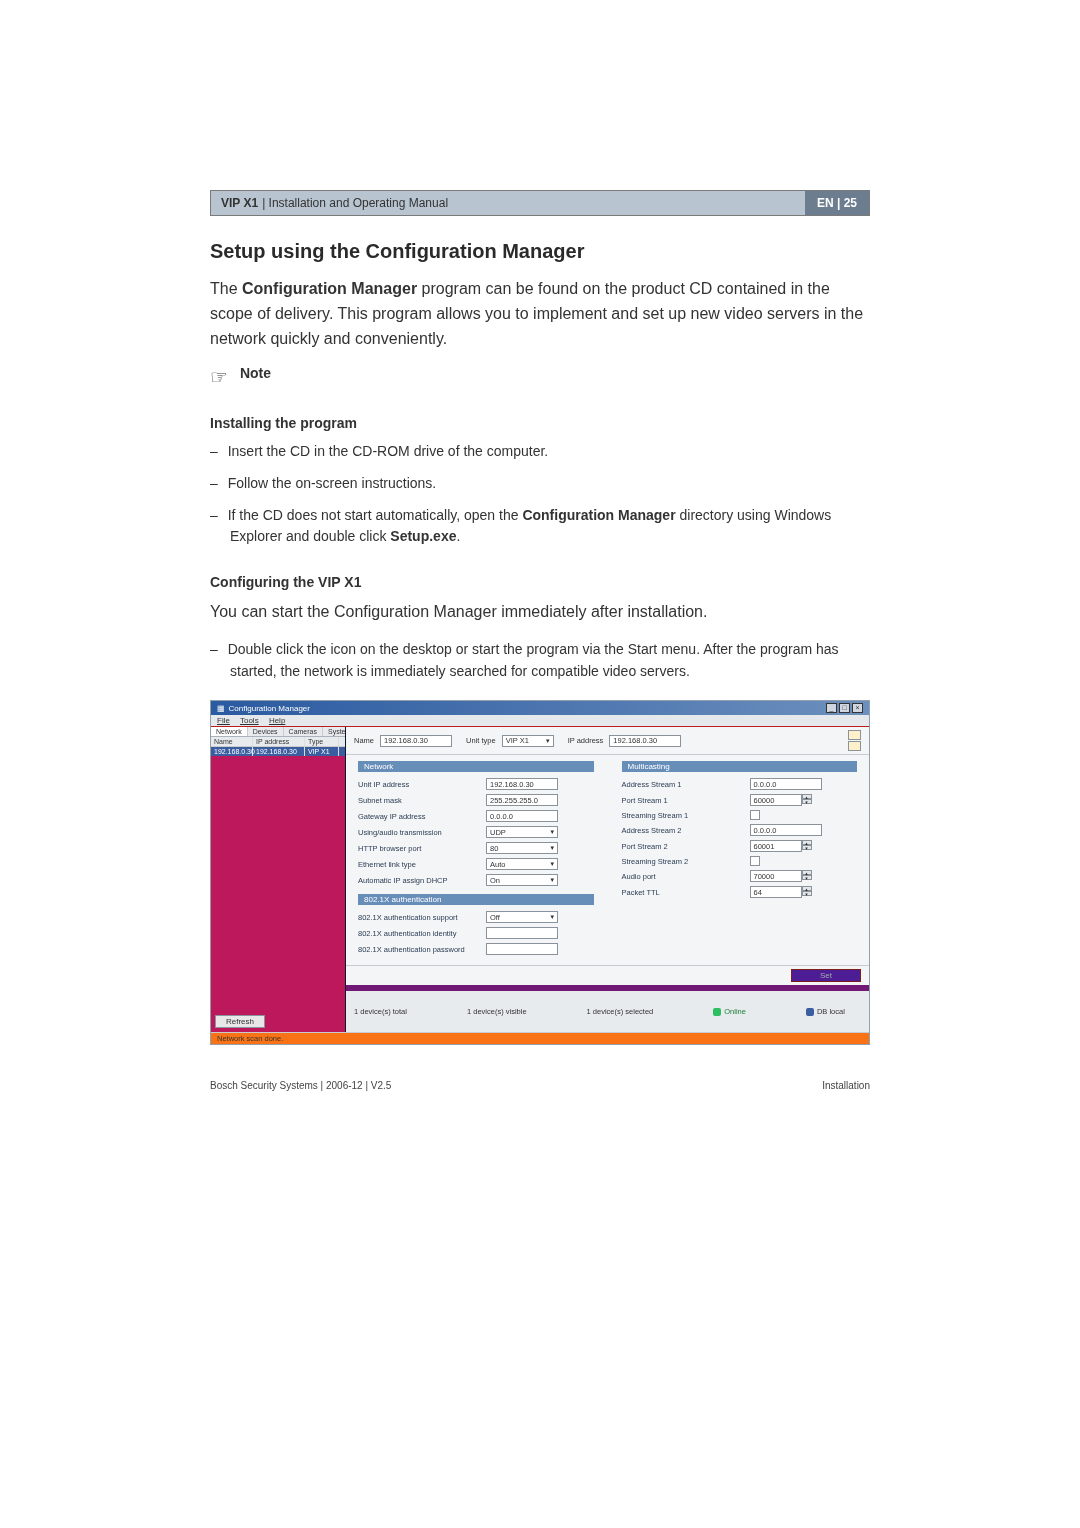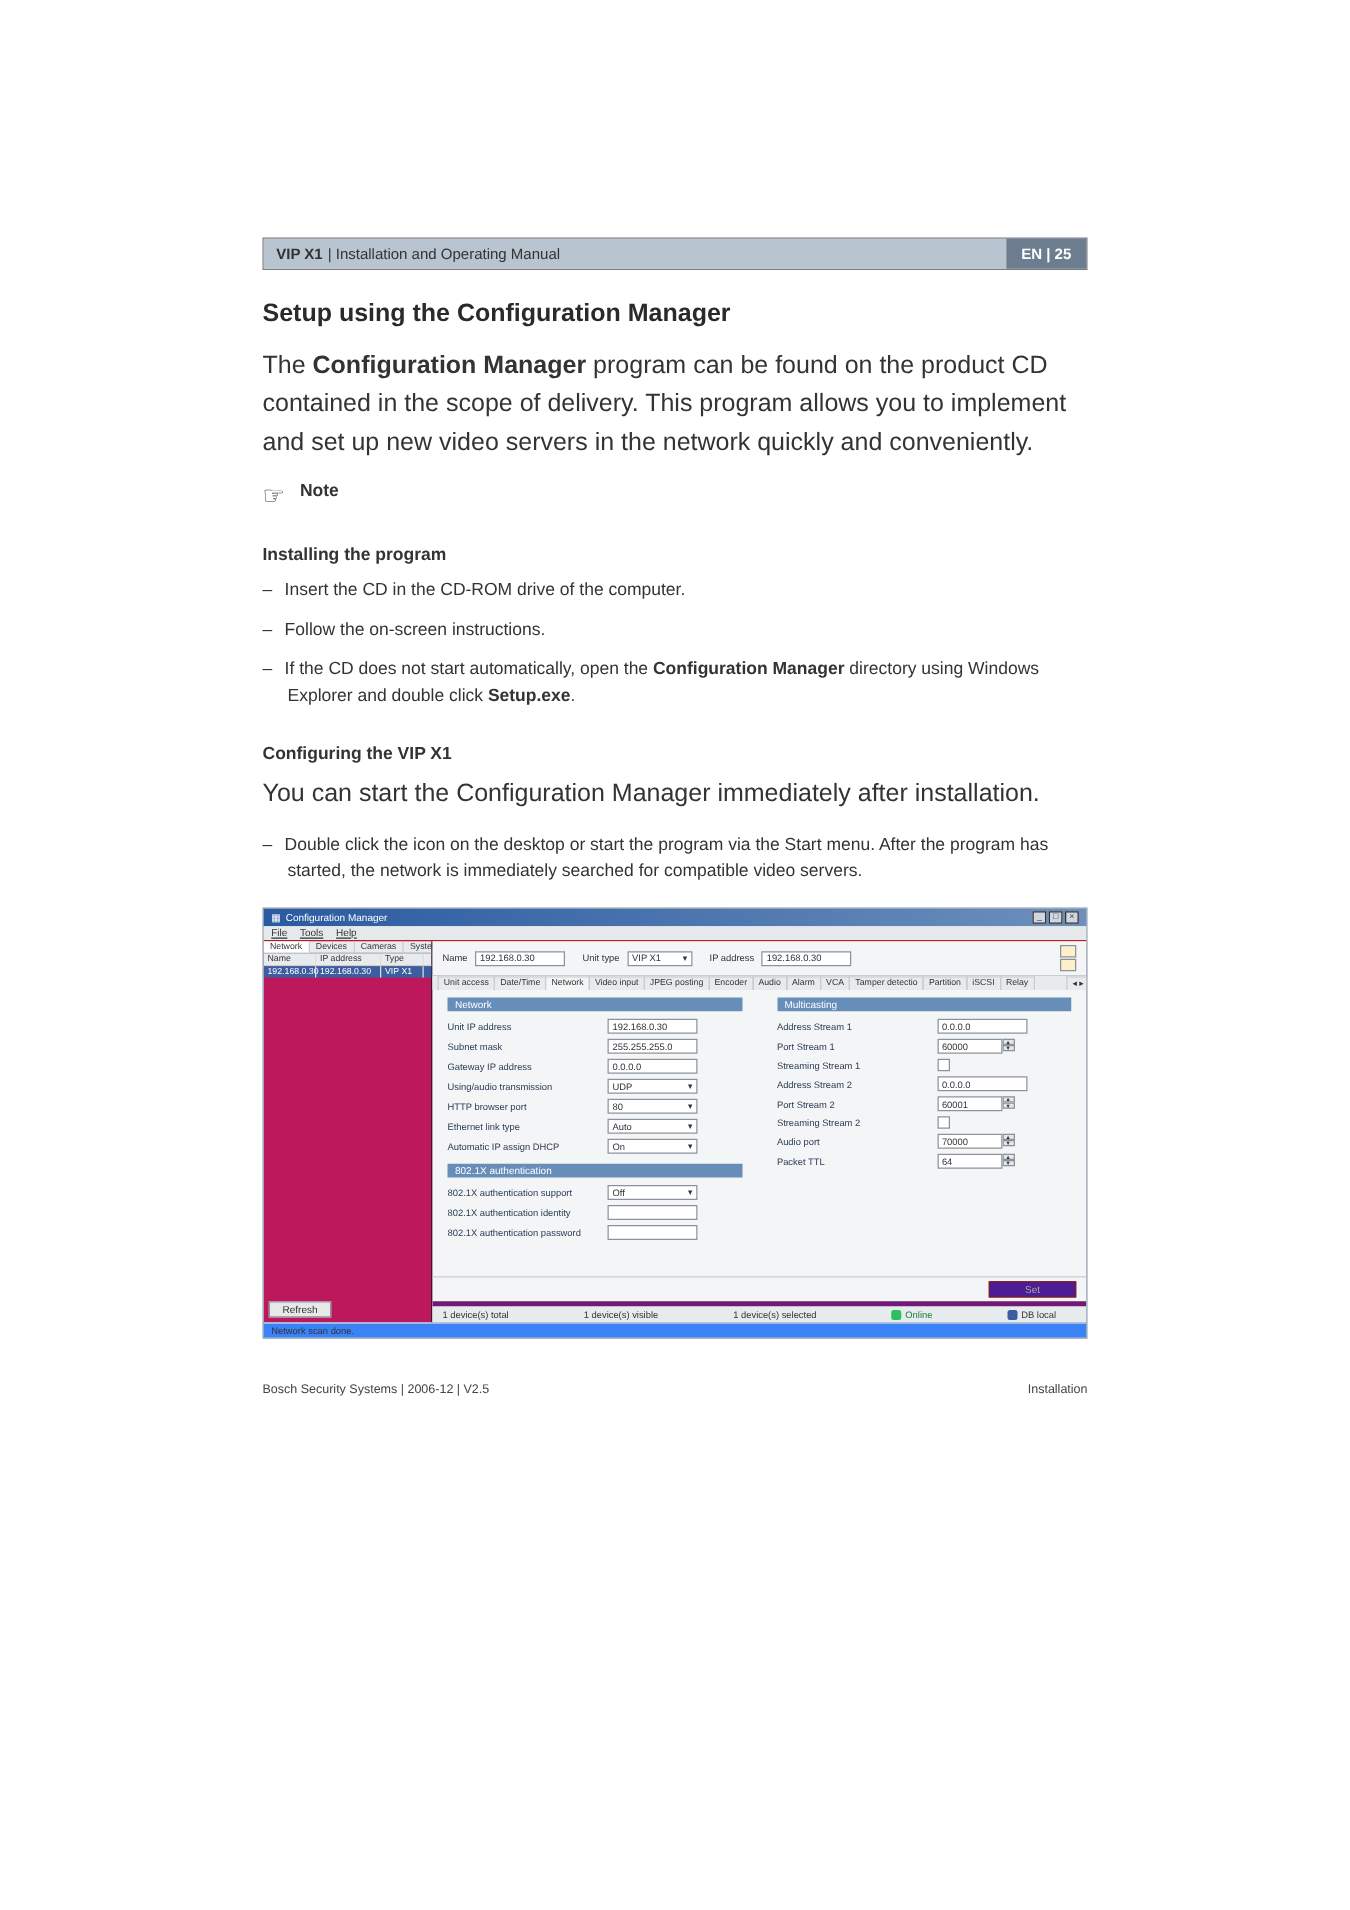--- a/index.html
+++ b/index.html
@@ -40,21 +40,21 @@
       display: flex;
       align-items: center;
     }
     h1 {
       font-size: 20px;
       font-weight: bold;
       margin: 24px 0 14px 0;
       color: #2a2a2a;
     }
     .body-text {
-      font-size: 20px;
+      font-size: 16px;
       line-height: 1.55;
       margin-bottom: 14px;
     }
     .note-block {
       display: flex;
       gap: 12px;
       margin: 12px 0 20px 0;
       align-items: flex-start;
     }
     .note-icon {
@@ -217,21 +217,21 @@
       width: 10px; display:flex; flex-direction:column;
     }
     .sc-spin .arrows span{height:5px;border:1px solid #8a939c;background:#e4e7ea;font-size:5px;text-align:center;line-height:4px;}
     .sc-right-bottom {
       display:flex; align-items:center; padding:3px 8px;
       border-top:1px solid #c7ccd2;
       gap:18px;
     }
     .sc-footer {
       display: flex; gap: 60px; font-size: 7.5px;
-      padding: 2px 8px; border-top: 4px solid #701a75;
+      padding: 16px 8px; border-top: 6px solid #701a75;
       background: #e8ebee; align-items: center;
     }
     .sc-footer .online { color: #19803b; display:flex; align-items:center; gap:3px;}
     .sc-footer .online:before{content:"";width:8px;height:8px;background:#2cbf5f;border-radius:2px;}
     .sc-footer .db { display:flex; align-items:center; gap:3px; }
     .sc-footer .db:before{content:"";width:8px;height:8px;background:#3a5ea0;border-radius:2px;}
     .page-footer {
       display: flex;
       font-size: 10px;
       color: #444;
@@ -463,20 +463,20 @@
         </div>
         <div class="sc-footer">
           <span>1 device(s) total</span>
           <span>1 device(s) visible</span>
           <span>1 device(s) selected</span>
           <span class="online">Online</span>
           <span class="db">DB local</span>
         </div>
       </div>
     </div>
-    <div style="font-size:7.5px;padding:1px 6px;border-top:1px solid #c7ccd2;background:#3b82f6;">Network scan done.</div>
+    <div style="font-size:7.5px;padding:1px 6px;border-top:1px solid #c7ccd2;background:#f97316;">Network scan done.</div>
   </div>
 
   <div class="page-footer">
     <div>Bosch Security Systems | 2006-12 | V2.5</div>
     <div class="right">Installation</div>
   </div>
 </div>
 
 </body></html>

